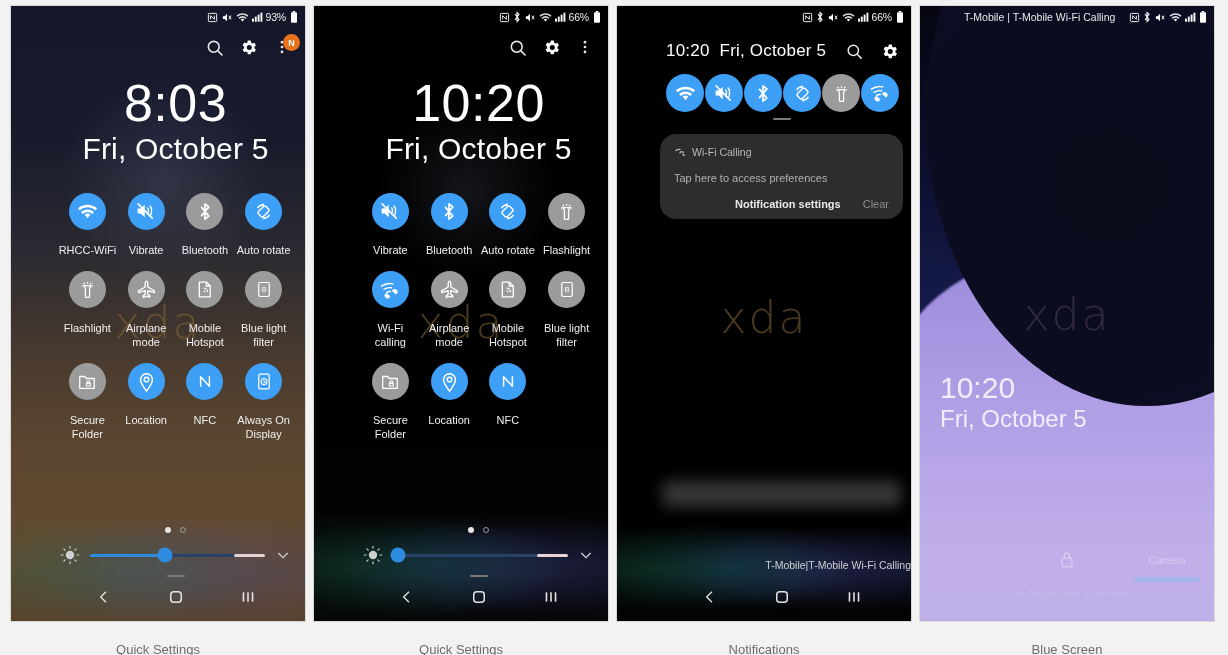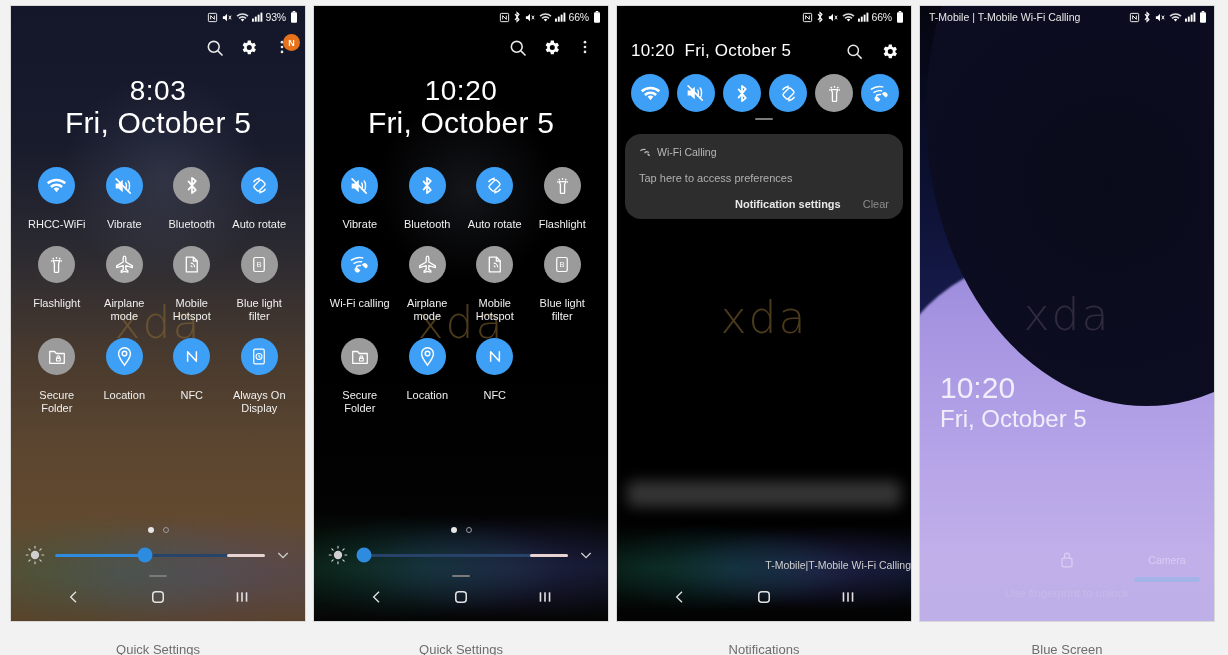--- a/index.html
+++ b/index.html
@@ -88,21 +88,21 @@
     position:absolute; left:0; right:0; text-align:center;
     font-family:"DejaVu Sans", sans-serif;
     font-weight:300; letter-spacing:2px;
     pointer-events:none; z-index:1; user-select:none;
   }
   .wm-qs1 { top:291px; font-size:44px; color:#8a6a33; opacity:.55; }
   .wm-qs2 { top:291px; font-size:44px; color:#7d5e2c; opacity:.62; }
   .wm-notif { top:286px; font-size:44px; color:#8a6a33; opacity:.55; }
   .wm-lock { top:283px; font-size:44px; color:#55485f; opacity:.50; }
 
-  .layer { position:relative; z-index:2; height:100%; }
+  .layer { position:relative; z-index:2; height:100%;padding-left:35px; }
 
   
   .statusbar {
     height:22px; display:flex; align-items:center;
     padding:0 7px 0 9px; font-size:10.5px; gap:4px;
   }
   .statusbar .carrier { flex:1; font-size:10.5px; color:#e8e8e8; white-space:nowrap; }
   .statusbar .spacer { flex:1; }
   .sicons { display:flex; align-items:center; gap:3px; }
   .sicons svg { display:block; }
@@ -115,21 +115,21 @@
   }
   .qs-actions .act { position:relative; width:20px; height:20px; cursor:pointer; }
   .badge {
     position:absolute; right:-7px; top:-4px;
     width:17px; height:17px; border-radius:50%;
     background:#e8721c; color:#fff; font-size:9px; font-weight:700;
     display:flex; align-items:center; justify-content:center;
   }
 
   .clock-big { text-align:center; margin-top:14px; }
-  .clock-big .t { font-size:28px; font-weight:300; line-height:1.05; letter-spacing:.5px; }
+  .clock-big .t { font-size:52px; font-weight:300; line-height:1.05; letter-spacing:.5px; }
   .clock-big .d { font-size:30px; font-weight:300; line-height:1.2; letter-spacing:.2px; }
 
   
   .grid { display:grid; grid-template-columns:repeat(4,1fr); row-gap:14px; margin-top:26px; padding:0 12px; }
   .tile { display:flex; flex-direction:column; align-items:center; cursor:pointer; }
   .tdot {
     width:37px; height:37px; border-radius:50%;
     display:flex; align-items:center; justify-content:center;
   }
   .tdot.on { background:#3d9ff5; }

